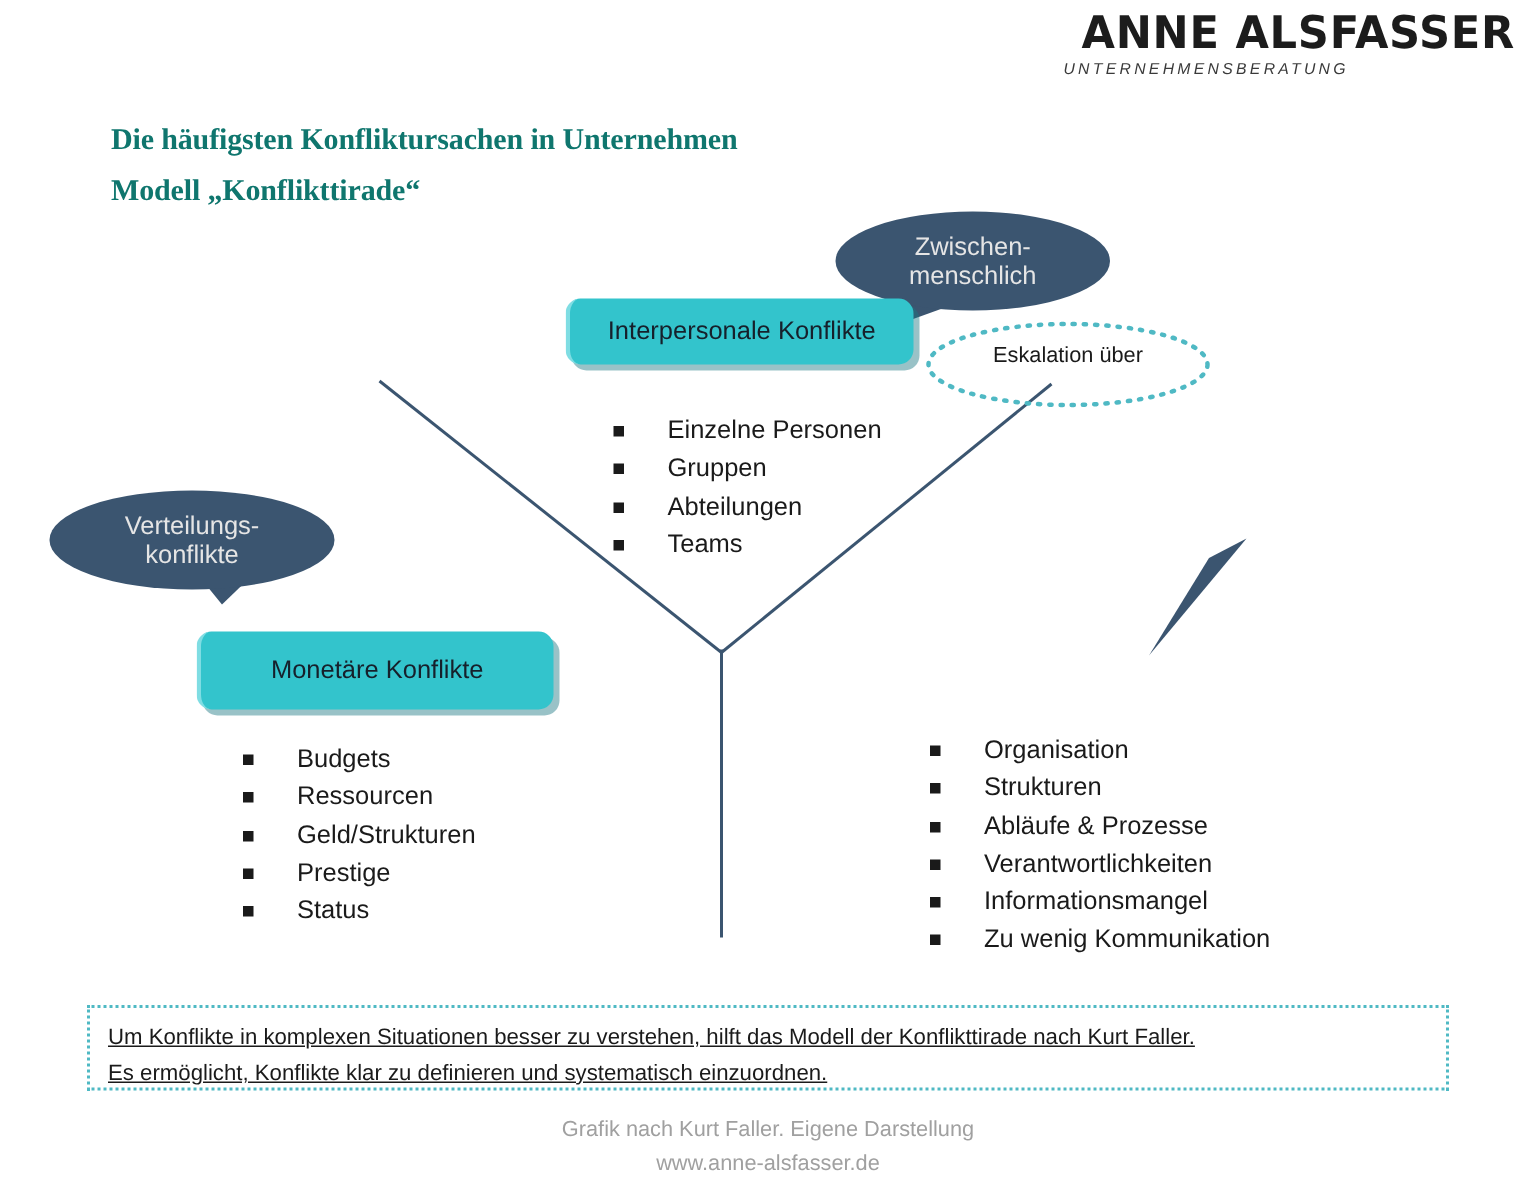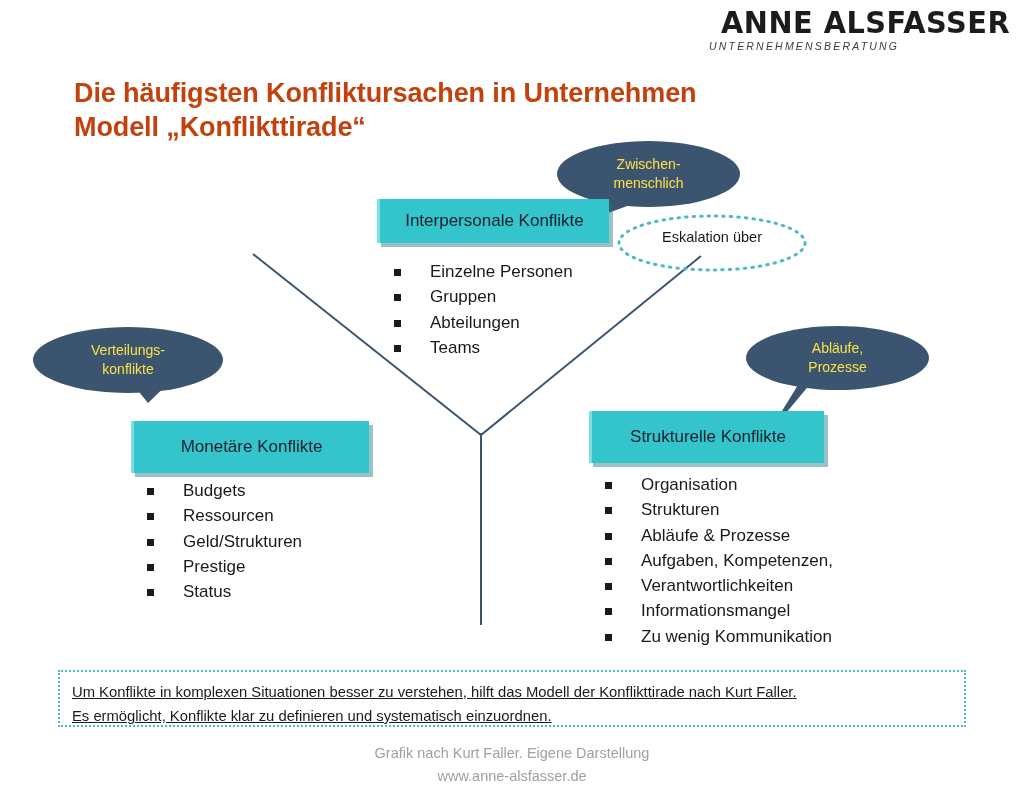--- a/index.html
+++ b/index.html
@@ -47,24 +47,25 @@
     white-space: nowrap;
     font-style: italic;
   }
 
   
   #title {
     position: absolute;
     left: 74px;
     top: 76px;
     font-weight: bold;
-    font-size: 27px;
+    font-size: 20px;
     line-height: 34px;
-    color: #c2410c;
+    color: #0f766e;
     letter-spacing: -0.1px;
+    font-family: Liberation Serif, serif;
   }
   #title .title-line { white-space: nowrap; }
 
   
   #connectors {
     position: absolute;
     left: 0;
     top: 0;
     width: 1024px;
     height: 790px;
@@ -77,36 +78,37 @@
     background: #33C4CC;
     color: #16202b;
     font-size: 17px;
     display: flex;
     align-items: center;
     justify-content: center;
     text-align: center;
     box-shadow: 4px 4px 0 0 rgba(28,120,130,0.45);
     border-left: 3px solid #7fdde3;
     box-sizing: border-box;
+    border-radius: 10px;
   }
   #box-interpersonal {
     left: 377px; top: 199px; width: 232px; height: 44px;
   }
   #box-monetary {
     left: 131px; top: 421px; width: 238px; height: 52px;
   }
   #box-structural {
     left: 589px; top: 411px; width: 235px; height: 52px;
   }
 
   
   .bullets {
     position: absolute;
     list-style: none;
-    margin: 2px;
+    margin: 17px;
     padding: 0;
     font-size: 17px;
     color: #1a1a1a;
   }
   .bullets li {
     position: relative;
     padding-left: 36px;
     line-height: 25.3px;
     white-space: nowrap;
   }
@@ -120,27 +122,27 @@
     background: #1a1a1a;
   }
   #list-interpersonal { left: 392px; top: 257px; }
   #list-monetary      { left: 145px; top: 476px; }
   #list-structural    { left: 603px; top: 470px; }
 
   
   .callout {
     position: absolute;
     background: #3B5570;
-    color: #fde047;
+    color: #e5e5e5;
     border-radius: 50%;
     display: flex;
     align-items: center;
     justify-content: center;
     text-align: center;
-    font-size: 14px;
+    font-size: 17px;
     line-height: 19px;
   }
   #callout-zwischenmenschlich {
     left: 557px; top: 141px; width: 183px; height: 66px;
   }
   #callout-verteilungskonflikte {
     left: 33px; top: 327px; width: 190px; height: 66px;
   }
   #callout-ablaeufe {
     left: 746px; top: 326px; width: 183px; height: 64px;
@@ -245,55 +247,45 @@
     </div>
   </div>
 
   <div class="callout" id="callout-verteilungskonflikte">
     <div class="callout-text">
       <div>Verteilungs-</div>
       <div>konflikte</div>
     </div>
   </div>
 
-  <div class="callout" id="callout-ablaeufe">
-    <div class="callout-text">
-      <div>Abläufe,</div>
-      <div>Prozesse</div>
-    </div>
-  </div>
 
   <div class="teal-box" id="box-interpersonal">
     <span>Interpersonale Konflikte</span>
   </div>
   <div class="teal-box" id="box-monetary">
     <span>Monetäre Konflikte</span>
-  </div>
-  <div class="teal-box" id="box-structural">
-    <span>Strukturelle Konflikte</span>
   </div>
 
   <ul class="bullets" id="list-interpersonal">
       <li>Einzelne Personen</li>
       <li>Gruppen</li>
       <li>Abteilungen</li>
       <li>Teams</li>
     </ul>
   <ul class="bullets" id="list-monetary">
       <li>Budgets</li>
       <li>Ressourcen</li>
       <li>Geld/Strukturen</li>
       <li>Prestige</li>
       <li>Status</li>
     </ul>
   <ul class="bullets" id="list-structural">
       <li>Organisation</li>
       <li>Strukturen</li>
       <li>Abläufe &amp; Prozesse</li>
-      <li>Aufgaben, Kompetenzen,</li>
       <li>Verantwortlichkeiten</li>
       <li>Informationsmangel</li>
       <li>Zu wenig Kommunikation</li>
     </ul>
 
   <div id="note-box">
     <p>Um Konflikte in komplexen Situationen besser zu verstehen, hilft das Modell der Konflikttirade nach Kurt Faller.</p>
     <p>Es ermöglicht, Konflikte klar zu definieren und systematisch einzuordnen.</p>
   </div>
 

